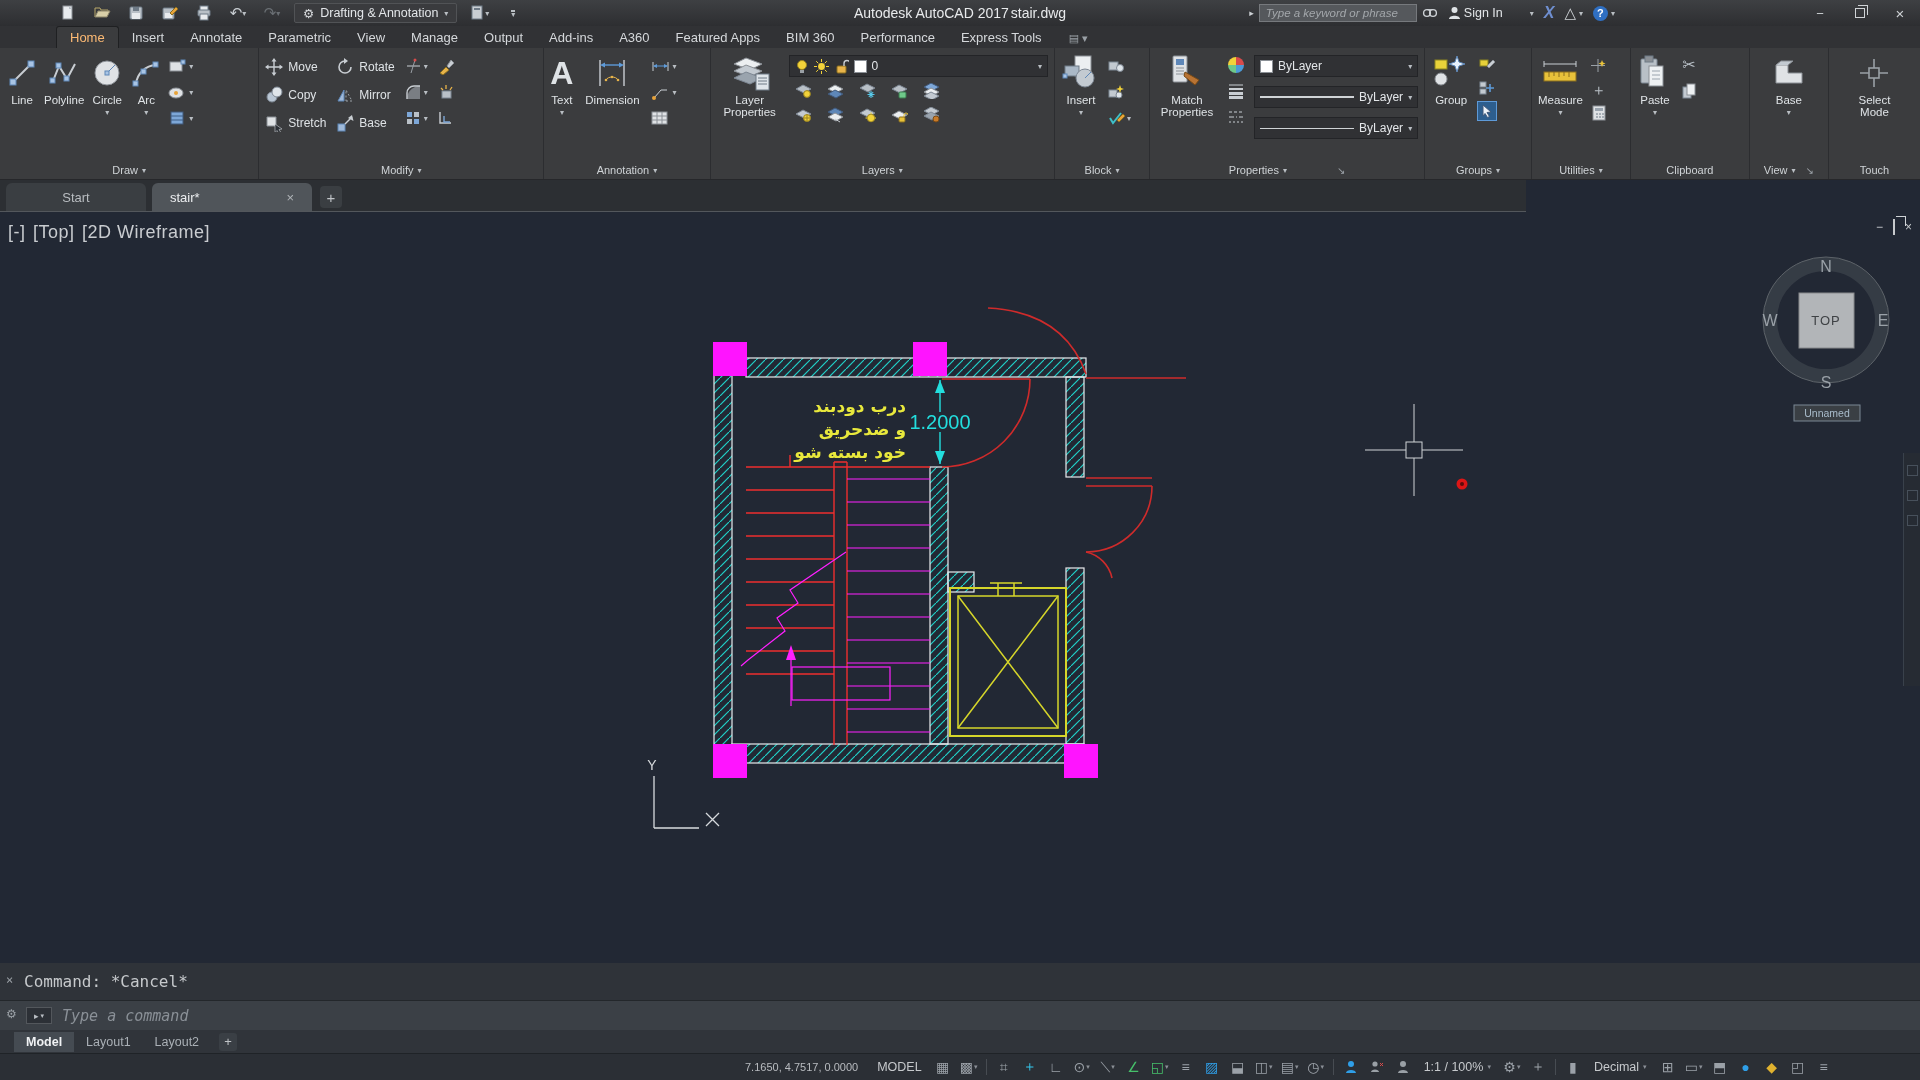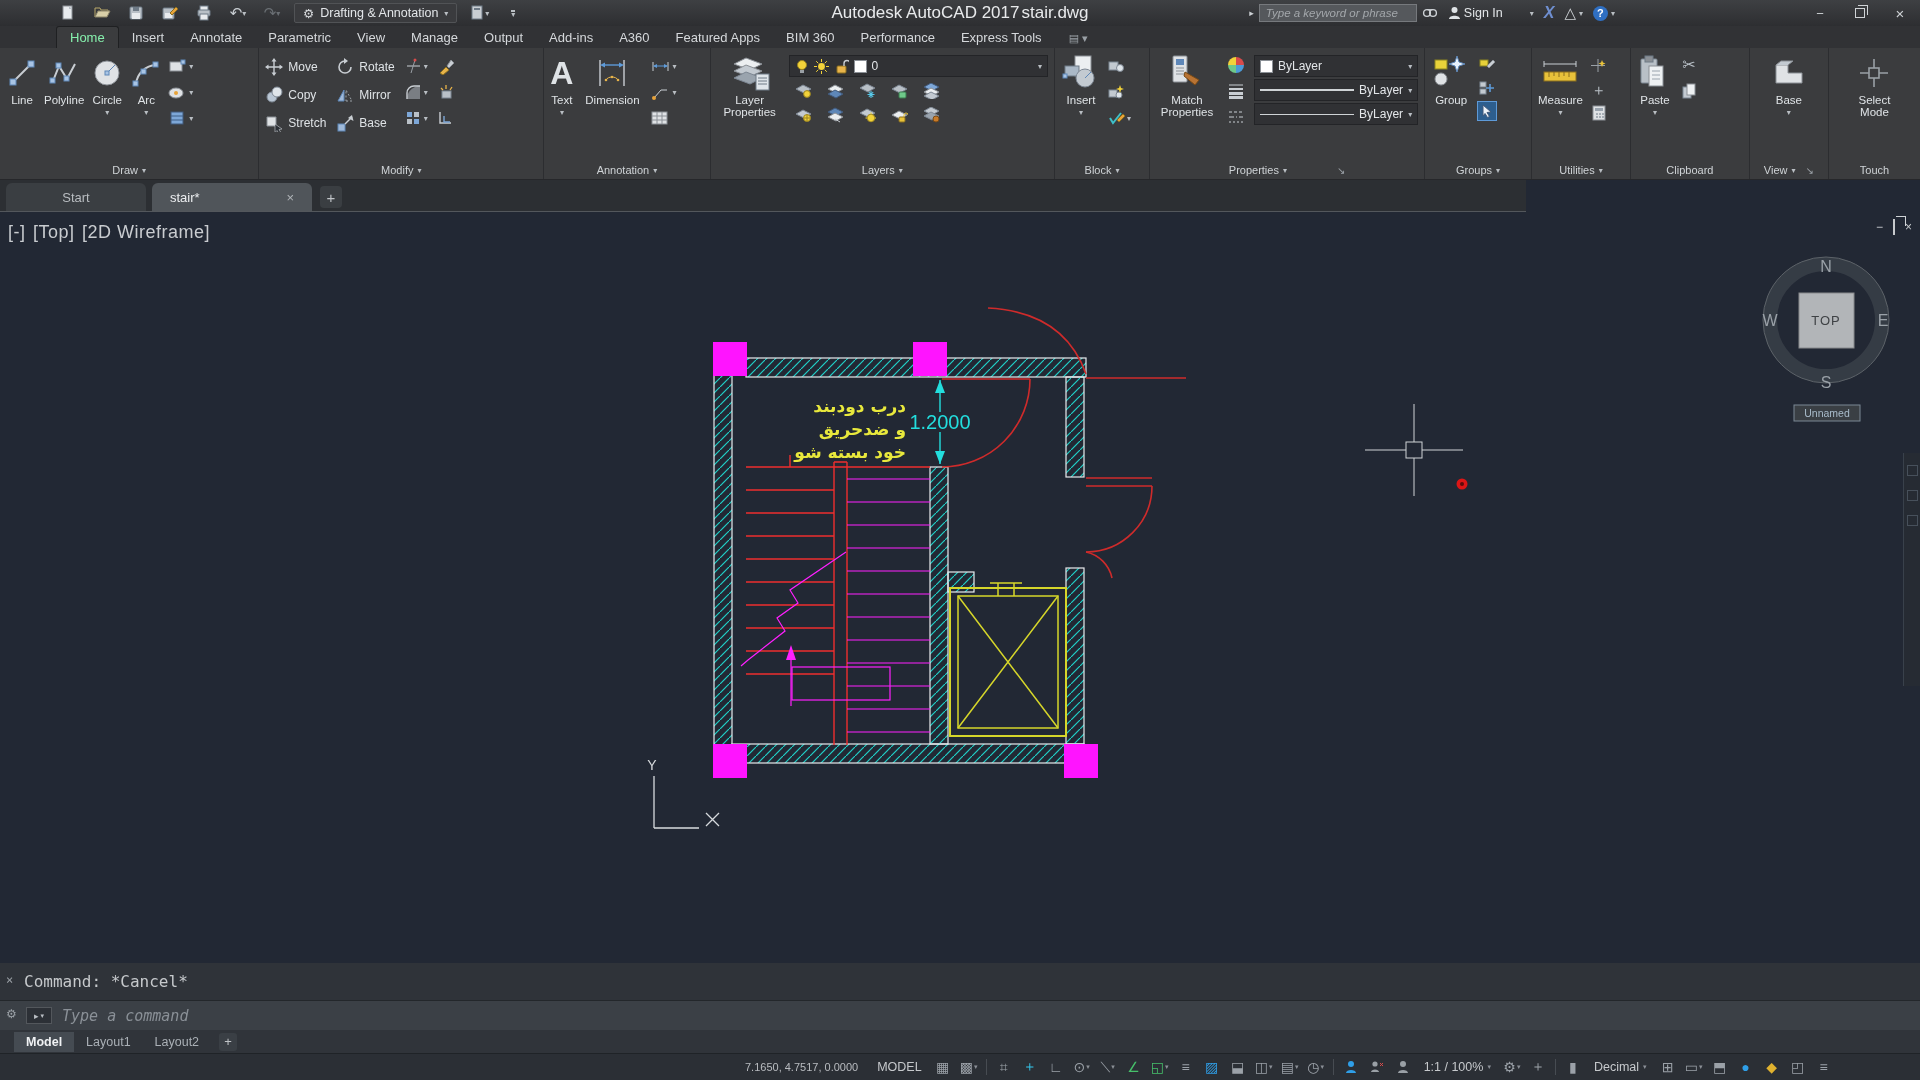--- a/index.html
+++ b/index.html
@@ -12,41 +12,41 @@
   
   #titlebar { position:absolute; left:0; top:0; width:1920px; height:26px; z-index:5;
               background:linear-gradient(#3e4043,#2d2e31); color:#d5d8db; }
   .qat { position:absolute; top:1px; height:24px; display:flex; align-items:center; gap:10px; left:56px; }
   .qbtn { width:24px; height:22px; display:flex; align-items:center; justify-content:center; }
   .caret { font-size:8px; color:#b9bec3; }
   .caret.dim { color:#6a6f74; }
   .wscombo { display:flex; align-items:center; gap:6px; height:20px; padding:0 8px;
              background:#3a3b3e; border:1px solid #515356; border-radius:2px; font-size:12.5px; color:#e3e6e9;}
   #title-center { position:absolute; left:0; top:0; width:1920px; height:26px; display:flex;
-                  align-items:center; justify-content:center; font-size:17px; color:#e8eaec; pointer-events:none;}
+                  align-items:center; justify-content:center; font-size:14px; color:#e8eaec; pointer-events:none;}
   #title-center .doc { margin-left:2px; }
   .tb-right { position:absolute; right:0; top:0; height:26px; display:flex; align-items:center; }
   #search-input { width:158px; height:18px; background:#55585c; border:1px solid #76797d;
                   font-size:11.5px; font-style:italic; color:#d7dadd; padding:0 6px; }
   #search-input::placeholder { color:#a3a7ab; font-style:italic; }
   .tb-ic { margin:0 5px; font-size:13px; color:#cdd1d5; display:flex; align-items:center; gap:3px;}
   .signin { font-size:12.5px; color:#e3e6e9; }
   .helpcirc { width:15px; height:15px; border-radius:50%; background:#2f6fc2; color:#fff;
               font-size:11px; font-weight:bold; display:flex; align-items:center; justify-content:center;}
   .winbtn { width:40px; height:24px; display:flex; align-items:center; justify-content:center;
             color:#cfd3d6; font-size:13px; }
   .restore-glyph { width:10px; height:10px; border:1px solid #cfd3d6; position:relative; }
   .restore-glyph:before { content:""; position:absolute; left:2px; top:-4px; width:9px; height:9px;
             border:1px solid #cfd3d6; border-bottom:none; border-left:none; }
 
   
   #ribbontabs { position:absolute; left:0; top:26px; width:1920px; height:22px; z-index:5;
                 background:#313235; display:flex; align-items:flex-end; padding-left:56px; }
   .rtab { padding:3px 13px; font-size:13px; color:#d5d8db; }
-  .rtab.active { background:#3b3c3e; color:#86efac; border:1px solid #1f2022; border-bottom:none;
+  .rtab.active { background:#3b3c3e; color:#fdba74; border:1px solid #1f2022; border-bottom:none;
                  border-radius:3px 3px 0 0; }
   .rtab-extra { margin-left:14px; color:#9aa0a6; font-size:11px; padding-bottom:3px;}
 
   
   #ribbon { position:absolute; left:0; top:48px; width:1920px; height:132px; z-index:5;
             background:#3b3c3e; border-bottom:1px solid #26272a; display:flex; }
   .panel { border-right:1px solid #2c2d30; display:flex; flex-direction:column; height:100%; }
   .pbody { flex:1; display:flex; padding:5px 6px 0 6px; gap:6px; }
   .plabel { height:18px; display:flex; align-items:center; justify-content:center; gap:4px;
             font-size:11px; color:#cfd3d6; }
@@ -749,21 +749,21 @@
             </svg>
         </span>
         <span class="minibox">
           <svg width="18" height="16">
               <path d="M2 3h14" stroke="#c9ced3" stroke-dasharray="3 2"></path>
               <path d="M2 8h14" stroke="#c9ced3" stroke-dasharray="5 2 1 2"></path>
               <path d="M2 13h14" stroke="#c9ced3" stroke-dasharray="2 2"></path>
             </svg>
         </span>
       </div>
-      <div class="scol" style="flex:1; gap:2px">
+      <div class="scol" style="flex:1; gap:9px">
         <div class="combo">
           <span class="swatch"></span>
           <span class="flex1">ByLayer</span>
             <span class="caret">▾</span>
         </div>
         <div class="combo">
           <span class="lw-line"></span>
           <span>ByLayer</span>
             <span class="caret">▾</span>
         </div>

